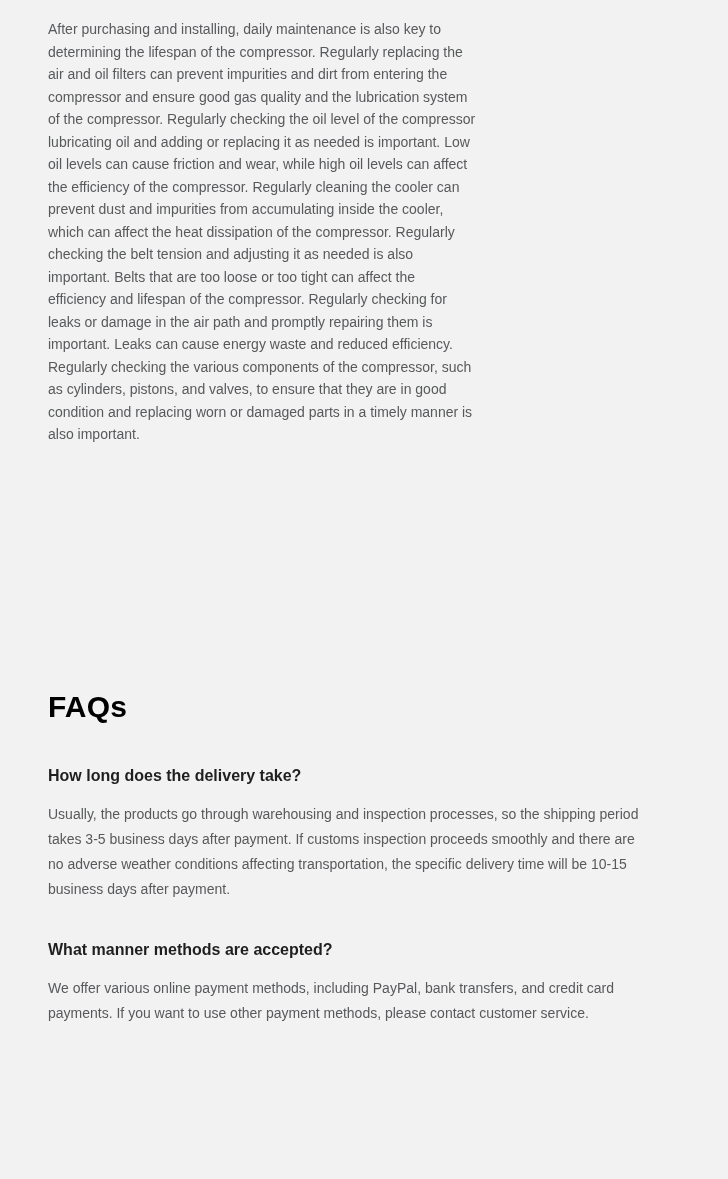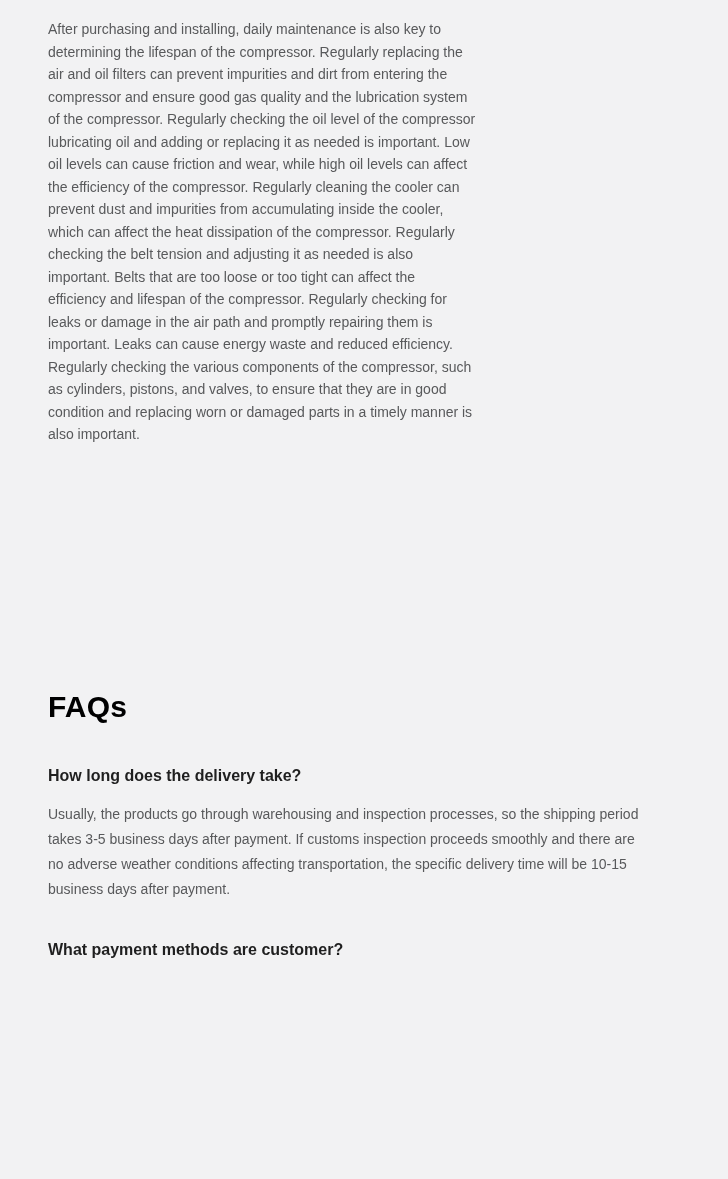--- a/index.html
+++ b/index.html
@@ -73,20 +73,21 @@
 
   <section class="faq-section">
     <h2 class="faqs-heading">FAQs</h2>
 
     <div class="faq-item">
       <h3 class="faq-question">How long does the delivery take?</h3>
       <p class="faq-answer">Usually, the products go through warehousing and inspection processes, so the shipping period takes 3-5 business days after payment. If customs inspection proceeds smoothly and there are no adverse weather conditions affecting transportation, the specific delivery time will be 10-15 business days after payment.</p>
     </div>
 
     <div class="faq-item">
-      <h3 class="faq-question">What payment methods are customer?</h3>
+      <h3 class="faq-question">What manner methods are accepted?</h3>
+      <p class="faq-answer">We offer various online payment methods, including PayPal, bank transfers, and credit card payments. If you want to use other payment methods, please contact customer service.</p>
     </div>
 
     <div class="faq-item">
     </div>
   </section>
 
 </div>
 
 </body></html>

